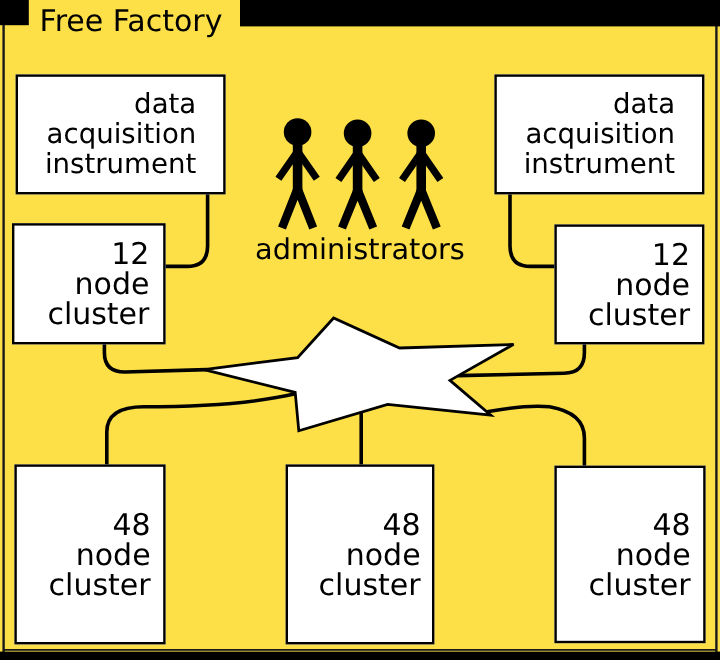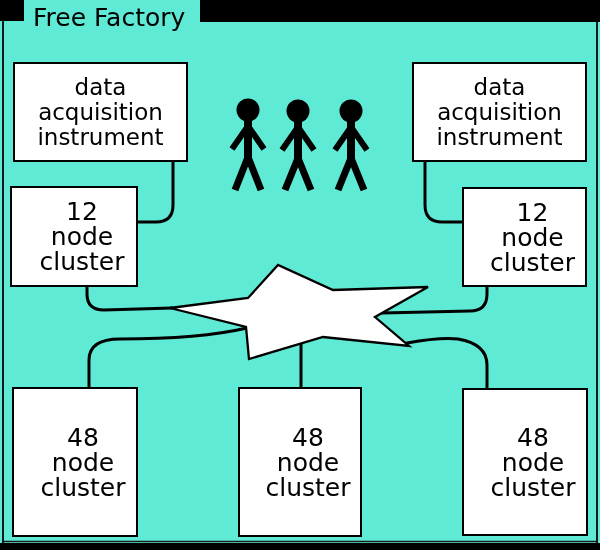--- a/index.html
+++ b/index.html
@@ -1,32 +1,32 @@
 <!DOCTYPE html>
 <html><head>
 <meta charset="utf-8">
 <style>
   html,body{margin:0;padding:0;background:#fff;}
   .canvas{
-    position:relative;width:600px;height:550px;background:#5eead4;
+    position:relative;width:600px;height:550px;background:#fde047;
     font-family:"DejaVu Sans","Liberation Sans",sans-serif;color:#000;
     overflow:hidden;
   }
   .layer{position:absolute;left:0;top:0;width:600px;height:550px;}
   
   .diagram-title{
     position:absolute;left:33px;top:3px;width:170px;height:30px;
     font-size:25px;line-height:30px;white-space:nowrap;
   }
   .node-box{
     position:absolute;background:#fff;border:2px solid #000;
     display:flex;align-items:center;justify-content:center;
     text-align:center;box-sizing:border-box;
   }
-  .node-label{white-space:pre-line;}
+  .node-label{white-space:pre-line;text-align:right;}
   .daq{font-size:23px;line-height:25px;}
   .cluster{font-size:25px;line-height:25px;margin-left:16px;}
   .box-daq-left   {left:13px; top:62px; width:175px;height:100px;}
   .box-daq-right  {left:412px;top:62px; width:175px;height:100px;}
   .box-c12-left   {left:10px; top:186px;width:128px;height:101px;}
   .box-c12-right  {left:462px;top:187px;width:125px;height:100px;}
   .box-c48-left   {left:12px; top:387px;width:126px;height:150px;}
   .box-c48-mid    {left:238px;top:387px;width:124px;height:150px;}
   .box-c48-right  {left:462px;top:388px;width:126px;height:148px;}
   .admins-label{
@@ -119,14 +119,15 @@
     <div class="node-label cluster">48
 node
 cluster</div>
   </div>
   <div class="node-box box-c48-right">
     <div class="node-label cluster">48
 node
 cluster</div>
   </div>
 
+  <div class="admins-label">administrators</div>
 
 </div>
 
 </body></html>

